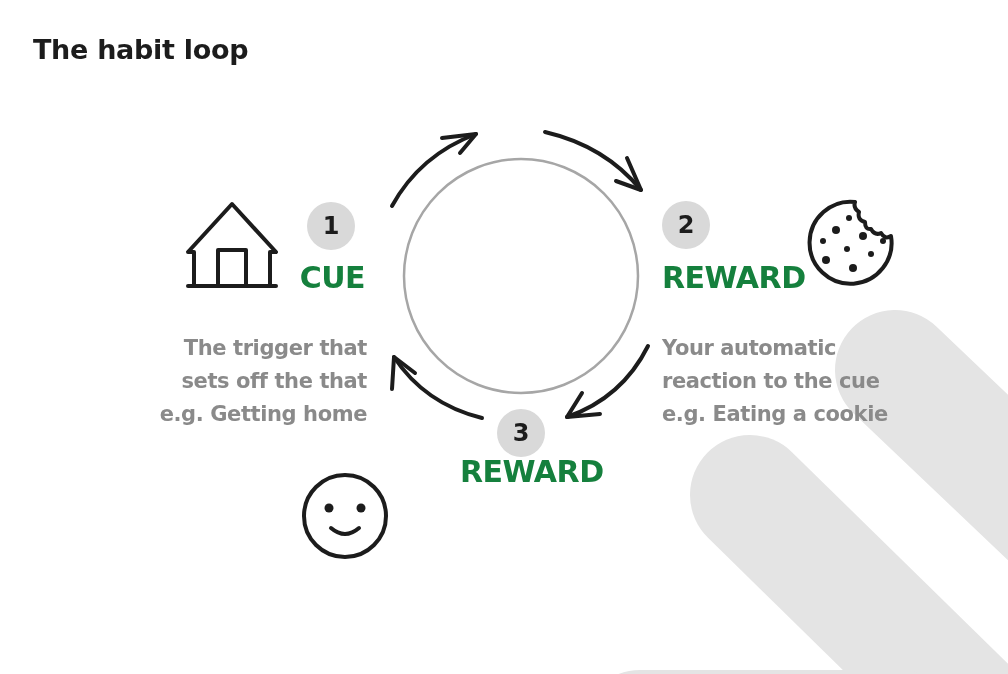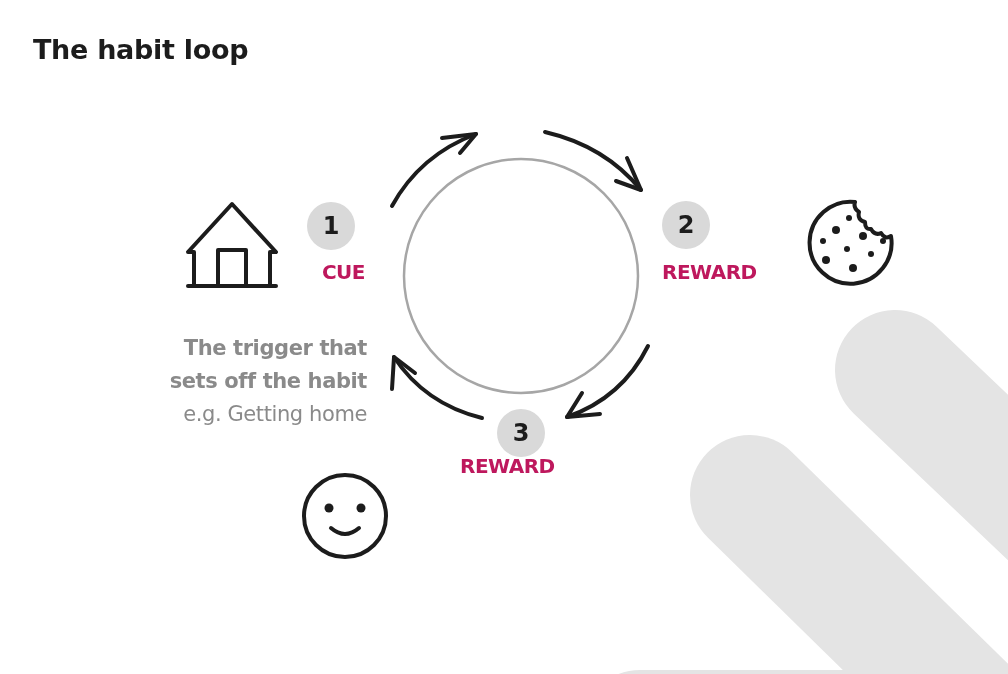--- a/index.html
+++ b/index.html
@@ -14,29 +14,29 @@
     position: absolute; left: 33px; top: 34px;
     font-size: 27px; font-weight: bold; color: #1c1c1c; letter-spacing: -0.3px;
   }
   .badge {
     position: absolute; width: 48px; height: 48px; border-radius: 50%;
     background: #d9d9d9; color: #1c1c1c;
     font-size: 24px; font-weight: bold;
     display: flex; align-items: center; justify-content: center;
   }
   .heading {
-    position: absolute; font-size: 20px; font-weight: bold; color: #be185d;
+    position: absolute; font-size: 30px; font-weight: bold; color: #15803d;
     letter-spacing: -0.5px; white-space: nowrap;
   }
   .desc {
     position: absolute; font-size: 21px; line-height: 33px; color: #8a8a8a;
     white-space: nowrap; letter-spacing: -0.4px; margin-top: 32px;
   }
   .desc .strong { font-weight: bold; display: block; }
-  .desc .ex { font-weight: normal; display: block; }
+  .desc .ex { font-weight: bold; display: block; }
   .right { text-align: right; }
   svg.icon { position: absolute; overflow: visible; }
 </style>
 </head>
 <body>
 
 <svg class="bg-shapes" viewBox="0 0 1008 674">
   <g stroke="#e4e4e4" stroke-width="120" stroke-linecap="round" fill="none">
     <line x1="895" y1="370" x2="1200" y2="660"></line>
     <line x1="750" y1="495" x2="1000" y2="740"></line>
@@ -74,40 +74,45 @@
     <g fill="none" stroke="#1c1c1c" stroke-width="4" stroke-linejoin="round" stroke-linecap="round">
       <path d="M8 84 V52 H2 L46 4 L90 52 H84 V84"></path>
       <path d="M32 84 V50 H60 V84"></path>
       <line x1="2" y1="86" x2="90" y2="86"></line>
     </g>
   </svg>
   <div class="badge" style="left:307px;top:202px;">1</div>
   <div class="heading" style="right:643px;top:260px;">CUE</div>
   <div class="desc right" style="right:641px;top:300px;">
     <span class="strong">The trigger that</span>
-    <span class="strong">sets off the habit</span>
+    <span class="strong">sets off the that</span>
     <span class="ex">e.g. Getting home</span>
   </div>
 
   <div class="badge" style="left:662px;top:201px;">2</div>
   <div class="heading" style="left:662px;top:260px;">REWARD</div>
   <svg class="icon" style="left:803px;top:198px;width:92px;height:86px;" viewBox="0 0 92 86">
     <path d="M52 4 A41 41 0 1 0 88 38 Q82 42 78 35 Q72 38 68 31 Q62 32 62 24 Q54 22 56 14 Q50 10 52 4 Z" fill="none" stroke="#1c1c1c" stroke-width="4" stroke-linejoin="round"></path>
     <g fill="#1c1c1c">
       <circle cx="46" cy="20" r="3"></circle>
       <circle cx="33" cy="32" r="4"></circle>
       <circle cx="60" cy="38" r="4"></circle>
       <circle cx="20" cy="43" r="3"></circle>
       <circle cx="80" cy="43" r="3"></circle>
       <circle cx="44" cy="51" r="3"></circle>
       <circle cx="68" cy="56" r="3"></circle>
       <circle cx="23" cy="62" r="4"></circle>
       <circle cx="50" cy="70" r="4"></circle>
     </g>
   </svg>
+  <div class="desc" style="left:662px;top:300px;">
+    <span class="strong">Your automatic</span>
+    <span class="strong">reaction to the cue</span>
+    <span class="ex">e.g. Eating a cookie</span>
+  </div>
 
   <div class="badge" style="left:497px;top:409px;">3</div>
   <div class="heading" style="left:460px;top:454px;">REWARD</div>
   <svg class="icon" style="left:301px;top:472px;width:88px;height:88px;" viewBox="0 0 88 88">
     <circle cx="44" cy="44" r="41" fill="none" stroke="#1c1c1c" stroke-width="4"></circle>
     <circle cx="28" cy="36" r="4.5" fill="#1c1c1c"></circle>
     <circle cx="60" cy="36" r="4.5" fill="#1c1c1c"></circle>
     <path d="M30 56 Q44 68 58 56" fill="none" stroke="#1c1c1c" stroke-width="4" stroke-linecap="round"></path>
   </svg>
 

